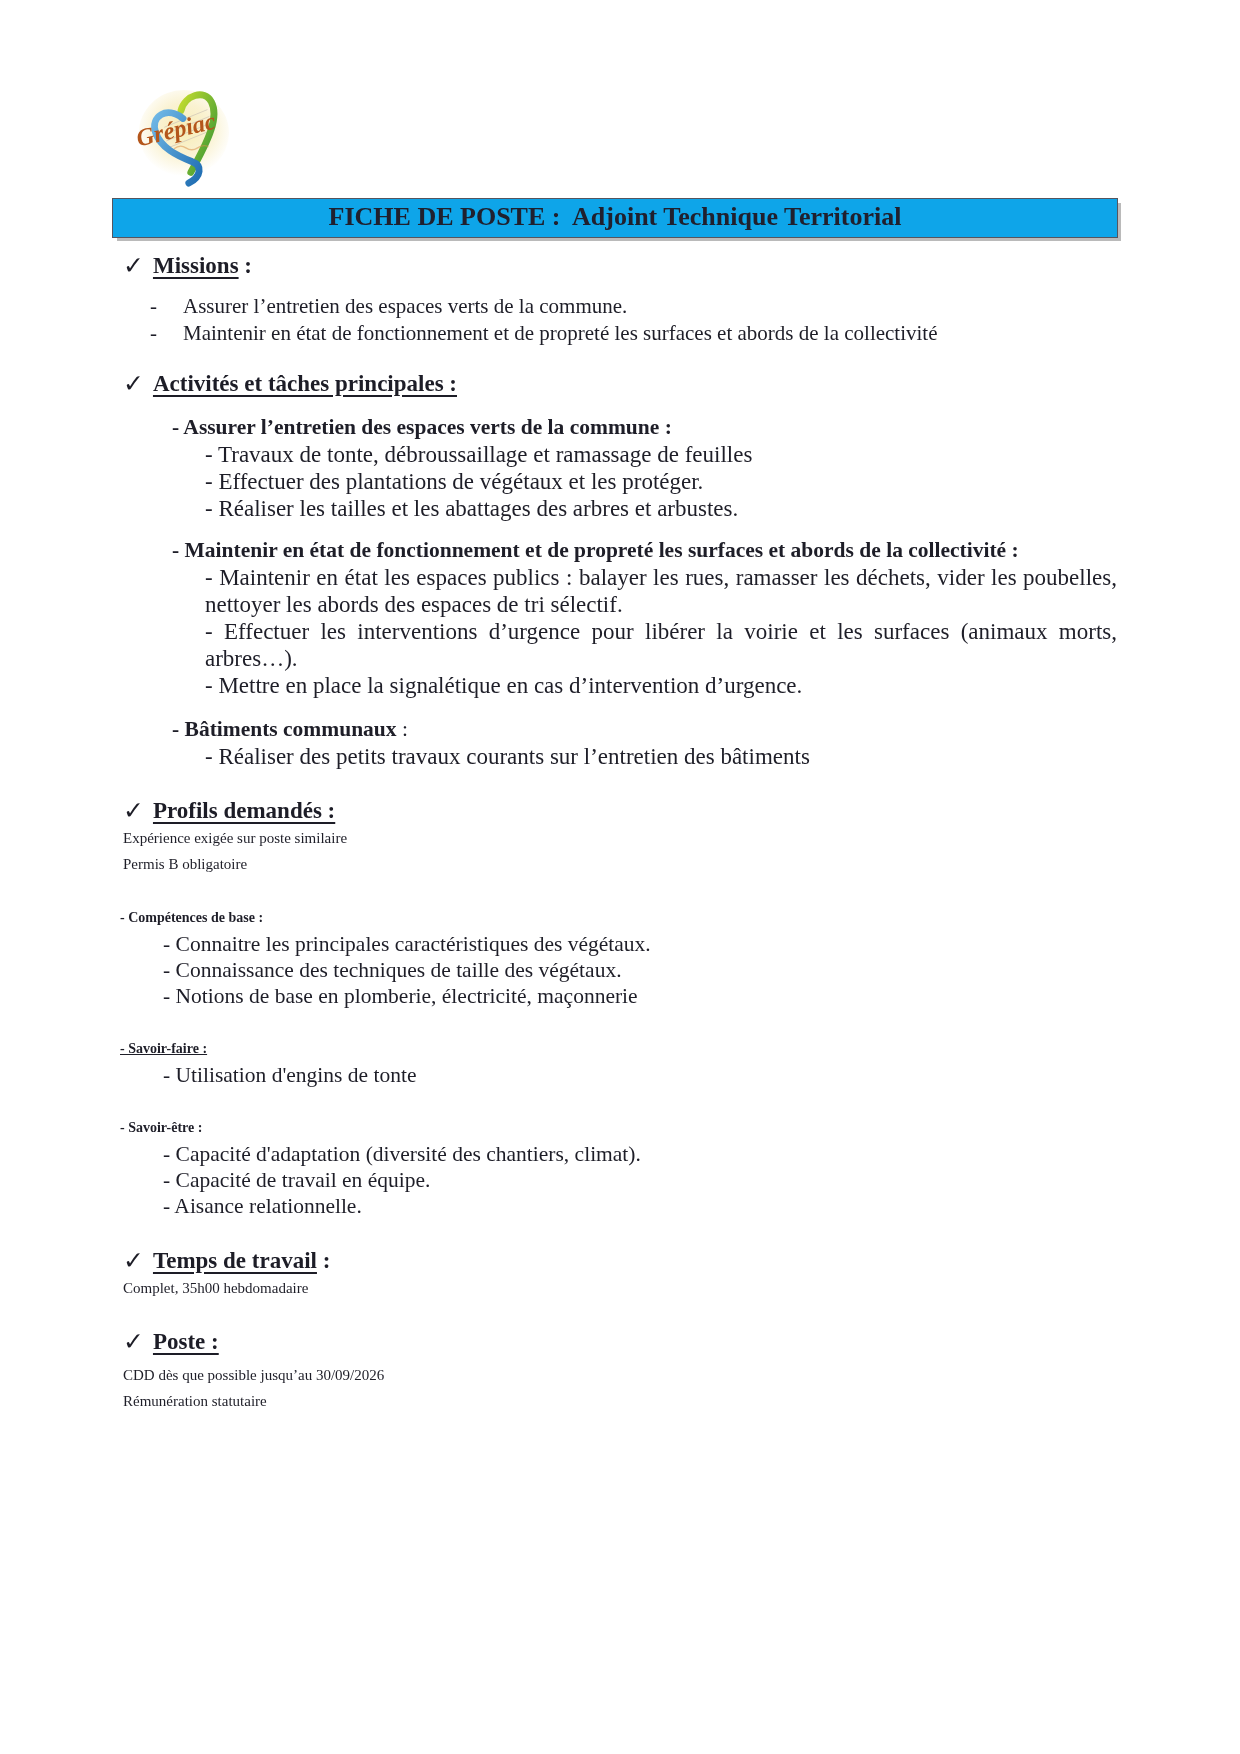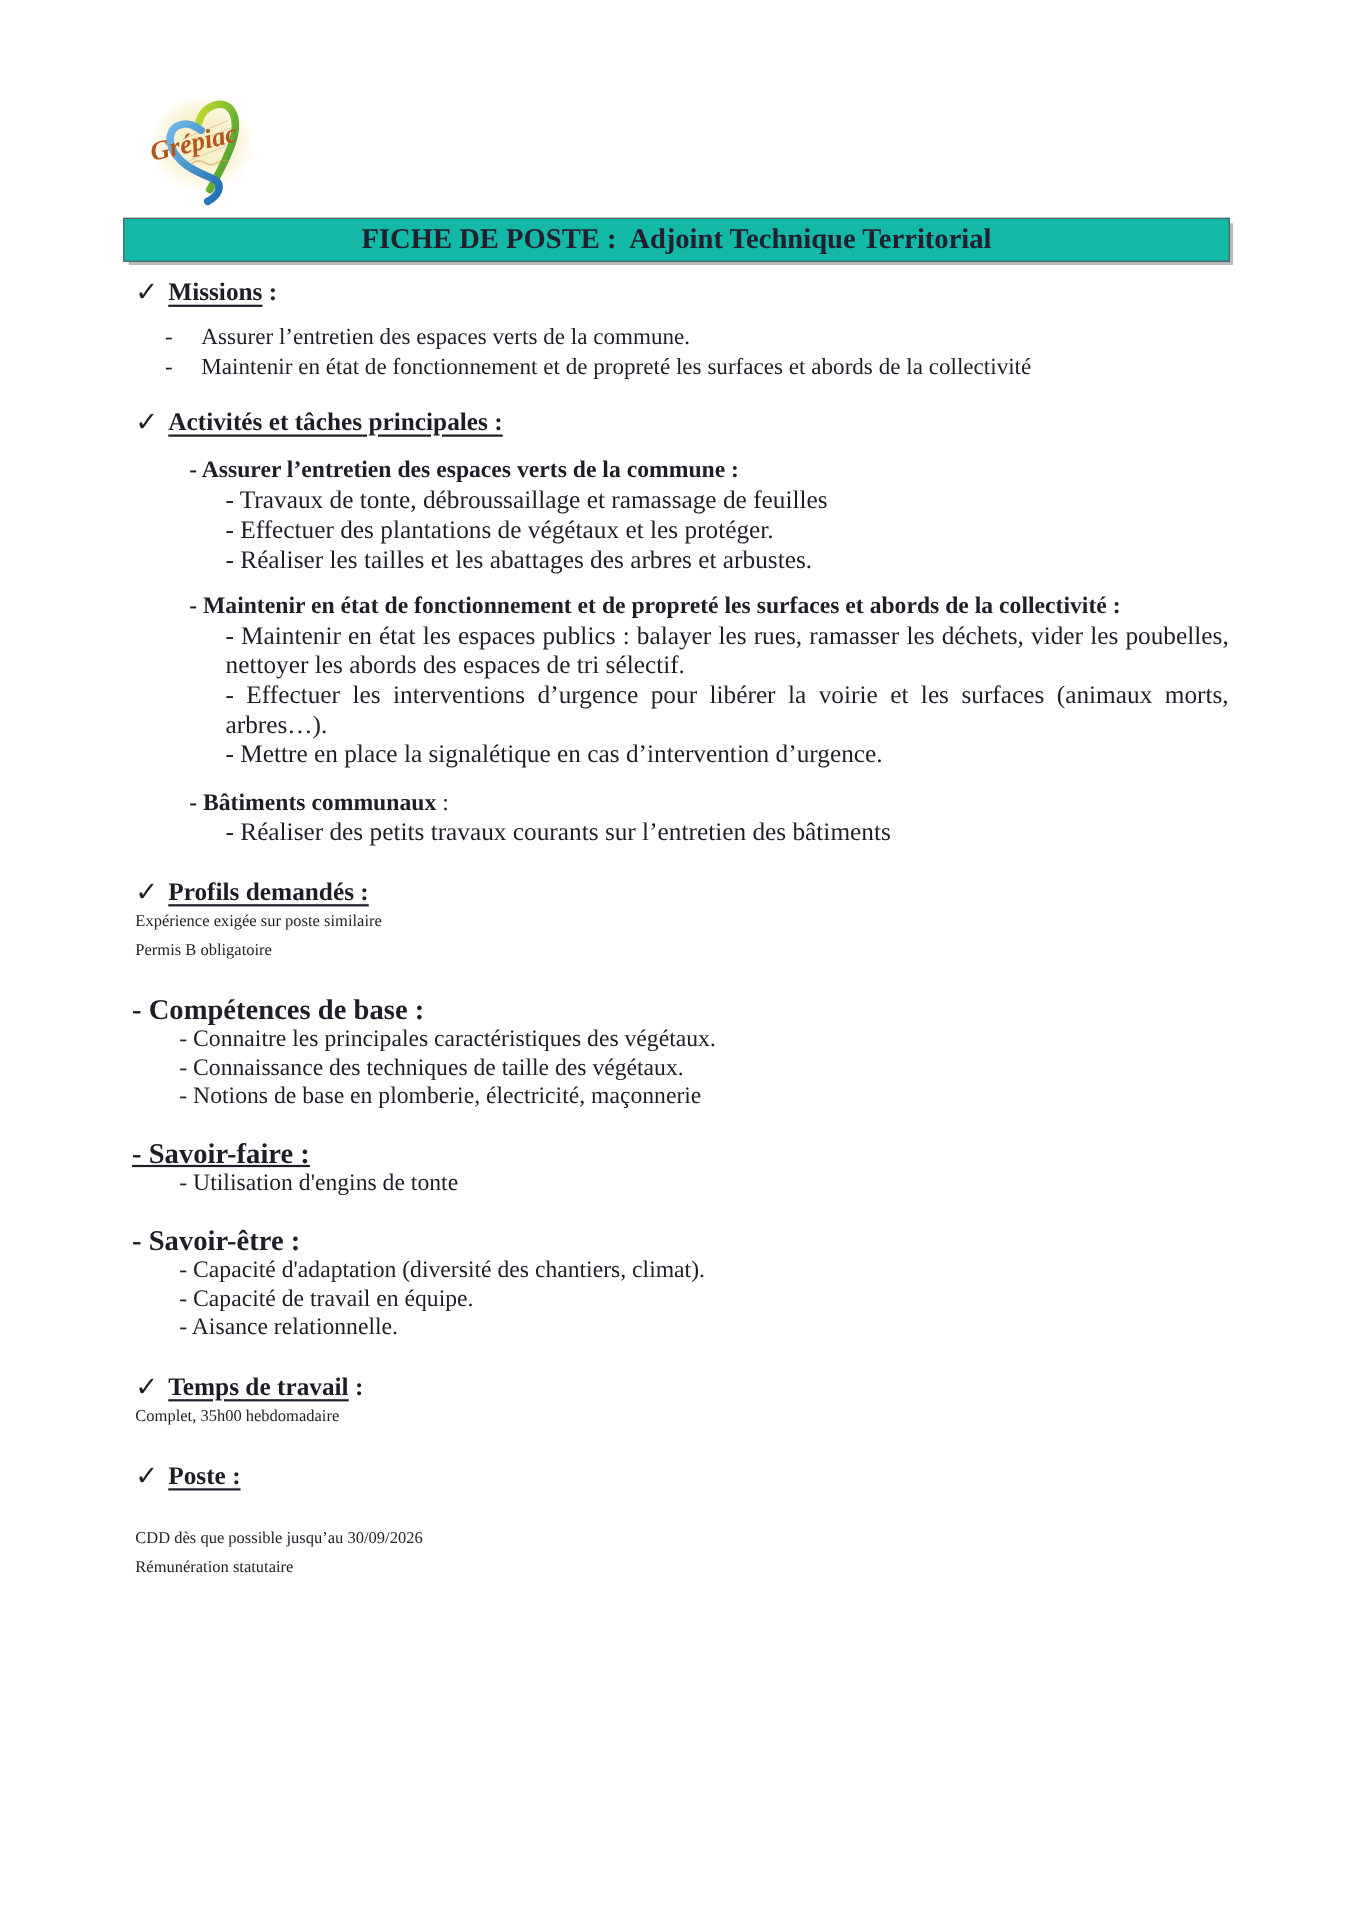--- a/index.html
+++ b/index.html
@@ -15,21 +15,21 @@
     overflow:hidden;
   }
   
   .logo{margin:88px 0 0 8px;width:98px;height:102px;}
   
   .title-box{
     margin:8px 0 0 -11px;
     width:1006px;
     box-sizing:border-box;
     border:1px solid #55555f;
-    background:#14b8a6;
+    background:#0ea5e9;
     box-shadow:4px 4px 0 -1px rgba(130,130,130,.55);
     text-align:center;
     padding:3px 0 5px 0;
   }
   .title-box .title{
     font-size:26px;font-weight:bold;line-height:30px;
     white-space:pre-wrap;color:#20202e;
   }
   
   .sec-h{
@@ -50,21 +50,21 @@
   
   .group{margin-left:49px;}
   .group .g-head{font-size:21.5px;font-weight:bold;line-height:27px;text-align:justify;}
   .group .g-head .g-suf{font-weight:normal;white-space:pre;}
   .group .g-items{margin-left:33px;}
   .group .g-items p{margin:0;font-size:23px;line-height:27px;}
   .group .g-items.justify p{text-align:justify;}
   
   .body-line{font-size:15px;line-height:26px;margin:0;}
   
-  .flat-h{font-size:26px;font-weight:bold;line-height:27px;margin-left:-3px;}
+  .flat-h{font-size:14px;font-weight:bold;line-height:27px;margin-left:-3px;}
   .flat-items{margin-left:40px;}
   .flat-items p{margin:0;font-size:21.5px;line-height:26px;}
 </style>
 </head>
 <body>
 
 <div class="page">
 
   <div class="logo">
     <svg viewBox="0 0 100 104" width="98" height="102">
@@ -186,16 +186,16 @@
     <span class="hl">Temps de travail</span>
     <span class="suf"> :</span>
   </div>
   <p class="body-line" style="">Complet, 35h00 hebdomadaire</p>
 
   <div class="sec-h" style="margin-top:26px;">
     <span class="check">✓</span>
     <span class="hl">Poste :</span>
     <span class="suf"></span>
   </div>
-  <p class="body-line" style="margin-top:30px;">CDD dès que possible jusqu’au 30/09/2026</p>
+  <p class="body-line" style="margin-top:6px;">CDD dès que possible jusqu’au 30/09/2026</p>
   <p class="body-line">Rémunération statutaire</p>
 
 </div>
 
 </body></html>

